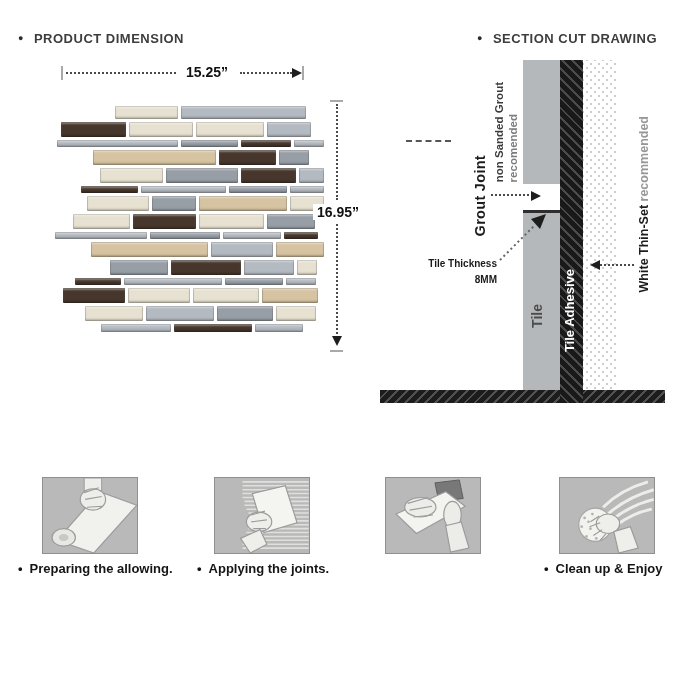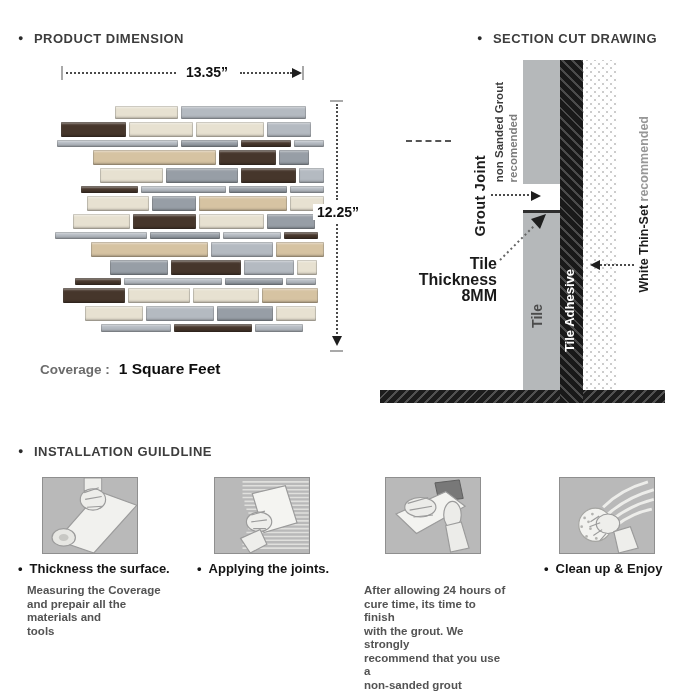--- a/index.html
+++ b/index.html
@@ -48,41 +48,41 @@
   .vtext{position:absolute;writing-mode:vertical-rl;transform:rotate(180deg);white-space:nowrap;line-height:1;}
   #lbl-grout{left:473px;bottom:464px;font-size:14.5px;font-weight:bold;color:#1c1c1c;letter-spacing:.3px;}
   #lbl-nonsanded{left:494px;bottom:518px;font-size:11.5px;font-weight:bold;color:#3c3c3c;}
   #lbl-recomended{left:508px;bottom:518px;font-size:11.5px;font-weight:bold;color:#7d7d7d;}
   #lbl-tile{left:530px;bottom:372px;font-size:14px;font-weight:bold;color:#4c4c4c;}
   #lbl-adhesive{left:563px;bottom:348px;font-size:13px;font-weight:bold;color:#ffffff;}
   #lbl-thinset{left:638px;bottom:408px;font-size:12.5px;}
   #lbl-thinset b{color:#1c1c1c;font-weight:bold;}
   #lbl-thinset i{color:#979797;font-style:normal;font-weight:bold;}
   #thickness{position:absolute;left:393px;top:256px;width:104px;text-align:right;
-             font-size:16px;font-weight:bold;color:#1a1a1a;line-height:16px;}
+             font-size:10px;font-weight:bold;color:#1a1a1a;line-height:16px;}
   #diag-arrow{position:absolute;left:490px;top:208px;}
   
   .illus{position:absolute;top:477px;width:96px;height:77px;background:#b9b9b9;border:1px solid #8f8f8f;box-sizing:border-box;}
   .illus svg{display:block;width:100%;height:100%;}
   .step-title{position:absolute;top:561px;font-size:13px;font-weight:bold;color:#151515;white-space:nowrap;}
   .step-title .sblt{margin-right:7px;}
   .step-body{position:absolute;top:584px;font-size:11.5px;font-weight:bold;color:#535353;line-height:13.5px;white-space:pre-line;}
 </style>
 </head>
 <body>
 
 <div id="canvas">
 
   <div class="heading" style="left:18px;top:31px;">
     <span class="blt">●</span><span>PRODUCT DIMENSION</span>
   </div>
 
   <div class="tick-v" style="left:61px;top:66px;"></div>
   <div class="dotline-h" style="left:66px;top:72px;width:110px;"></div>
-  <div class="dim-label" style="left:178px;top:64px;width:58px;">13.35”</div>
+  <div class="dim-label" style="left:178px;top:64px;width:58px;">15.25”</div>
   <div class="dotline-h" style="left:240px;top:72px;width:52px;"></div>
   <div class="arr-right" style="left:292px;top:68px;"></div>
   <div class="tick-v" style="left:302px;top:66px;"></div>
 
   <div id="mosaic">
       <div class="mrow" style="height: 13px; padding-left: 60px;">
         <span class="mseg cream" style="width: 63px; background: rgb(231, 225, 209);"></span>
         <span class="mseg silver" style="width: 125px; background: rgb(180, 186, 193);"></span>
       </div>
       <div class="mrow" style="height: 15px; padding-left: 6px;">
@@ -163,29 +163,25 @@
       </div>
       <div class="mrow" style="height: 8px; padding-left: 46px;">
         <span class="mseg silver" style="width: 70px; background: rgb(180, 186, 193);"></span>
         <span class="mseg brown" style="width: 78px; background: rgb(70, 54, 43);"></span>
         <span class="mseg silver" style="width: 48px; background: rgb(180, 186, 193);"></span>
       </div>
     </div>
 
   <div class="tick-h" style="left:330px;top:100px;"></div>
   <div class="dotline-v" style="left:336px;top:104px;height:96px;"></div>
-  <div class="dim-label" style="left:313px;top:204px;width:50px;">12.25”</div>
+  <div class="dim-label" style="left:313px;top:204px;width:50px;">16.95”</div>
   <div class="dotline-v" style="left:336px;top:224px;height:110px;"></div>
   <div class="arr-down" style="left:332px;top:336px;"></div>
   <div class="tick-h" style="left:330px;top:350px;"></div>
 
-  <div id="coverage">
-    <span class="clabel">Coverage :</span>
-    <span class="cvalue">1 Square Feet</span>
-  </div>
 
   <div class="heading" style="left:477px;top:31px;">
     <span class="blt">●</span><span>SECTION CUT DRAWING</span>
   </div>
 
   <div class="layer" id="floor"></div>
   <div class="layer" id="tile-upper"></div>
   <div class="layer" id="tile-lower"></div>
   <div class="layer" id="adhesive"></div>
   <div class="layer" id="thinset"></div>
@@ -208,23 +204,20 @@
     <polygon points="56,6 41,11 50,21" fill="#1e1e1e"></polygon>
   </svg>
 
   <span class="vtext" id="lbl-tile">Tile</span>
   <span class="vtext" id="lbl-adhesive">Tile Adhesive</span>
   <span class="vtext" id="lbl-thinset"><b>White Thin-Set</b> <i>recommended</i></span>
 
   <div class="arr-left" style="left:590px;top:260px;"></div>
   <div class="dotline-h" style="left:600px;top:264px;width:34px;"></div>
 
-  <div class="heading" style="left:18px;top:444px;">
-    <span class="blt">●</span><span>INSTALLATION GUILDLINE</span>
-  </div>
 
   <div class="illus" style="left:42px;">
     <svg viewBox="0 0 96 77">
       <rect width="96" height="77" fill="#b9b9b9"></rect>
       <polygon points="14,64 58,14 96,28 52,77" fill="#f1f1ee" stroke="#9b9b9b" stroke-width="1.2"></polygon>
       <ellipse cx="21" cy="61" rx="12" ry="9" fill="#e7e7e3" stroke="#9b9b9b" stroke-width="1.2"></ellipse>
       <ellipse cx="21" cy="61" rx="5" ry="3.6" fill="#c8c8c4"></ellipse>
       <rect x="42" y="0" width="18" height="13" fill="#ededea" stroke="#9b9b9b"></rect>
       <ellipse cx="51" cy="22" rx="13" ry="11" fill="#ededea" stroke="#9b9b9b" stroke-width="1.2"></ellipse>
       <path d="M42,15 l15,-5 M43,22 l17,-3 M45,30 l16,-1" stroke="#9b9b9b" stroke-width="1.2" fill="none"></path>
@@ -268,27 +261,18 @@
           <circle cx="46" cy="50" r="1.4"></circle>
         <circle cx="38" cy="45" r="1.4"></circle>
           <circle cx="29" cy="45" r="1.4"></circle>
       </g>
       <ellipse cx="49" cy="47" rx="12" ry="10" fill="#eeeeeb" stroke="#9b9b9b" stroke-width="1.2"></ellipse>
       <path d="M40,39 l-9,6 M41,46 l-11,4 M43,53 l-9,6 M47,57 l-6,7" stroke="#9b9b9b" stroke-width="1.2" fill="none"></path>
       <polygon points="55,55 72,50 80,72 60,77" fill="#eeeeeb" stroke="#9b9b9b" stroke-width="1.2"></polygon>
     </svg>
   </div>
 
-  <div class="step-title" style="left:18px;"><span class="sblt">•</span><span>Thickness the surface.</span></div>
+  <div class="step-title" style="left:18px;"><span class="sblt">•</span><span>Preparing the allowing.</span></div>
   <div class="step-title" style="left:197px;"><span class="sblt">•</span><span>Applying the joints.</span></div>
   <div class="step-title" style="left:544px;"><span class="sblt">•</span><span>Clean up &amp; Enjoy</span></div>
 
-  <div class="step-body" style="left:27px;width:145px;">Measuring the Coverage
-and prepair all the
-materials and
-tools</div>
-  <div class="step-body" style="left:364px;width:145px;">After allowing 24 hours of
-cure time, its time to finish
-with the grout. We strongly
-recommend that you use a
-non-sanded grout</div>
 
 </div>
 
 </body></html>

